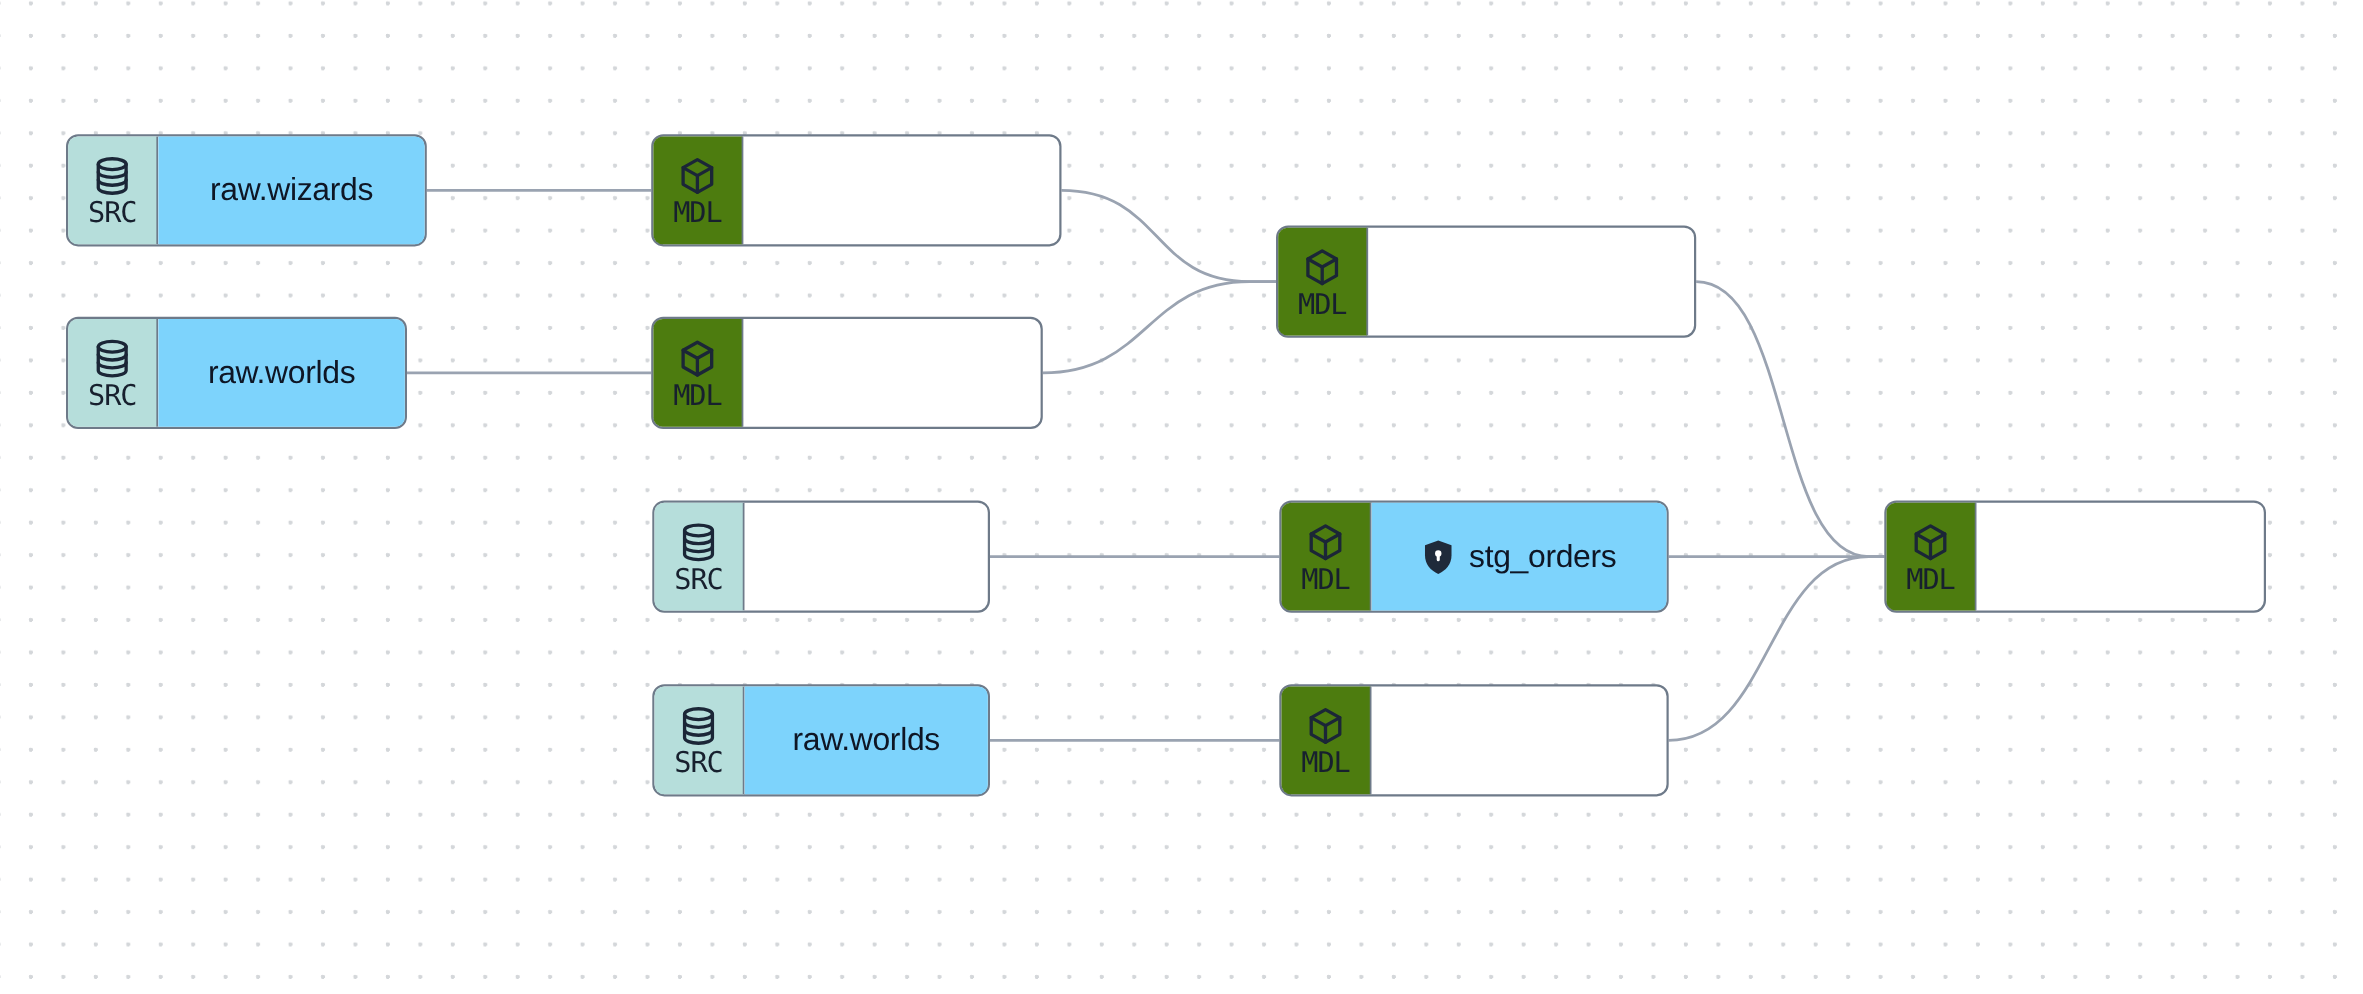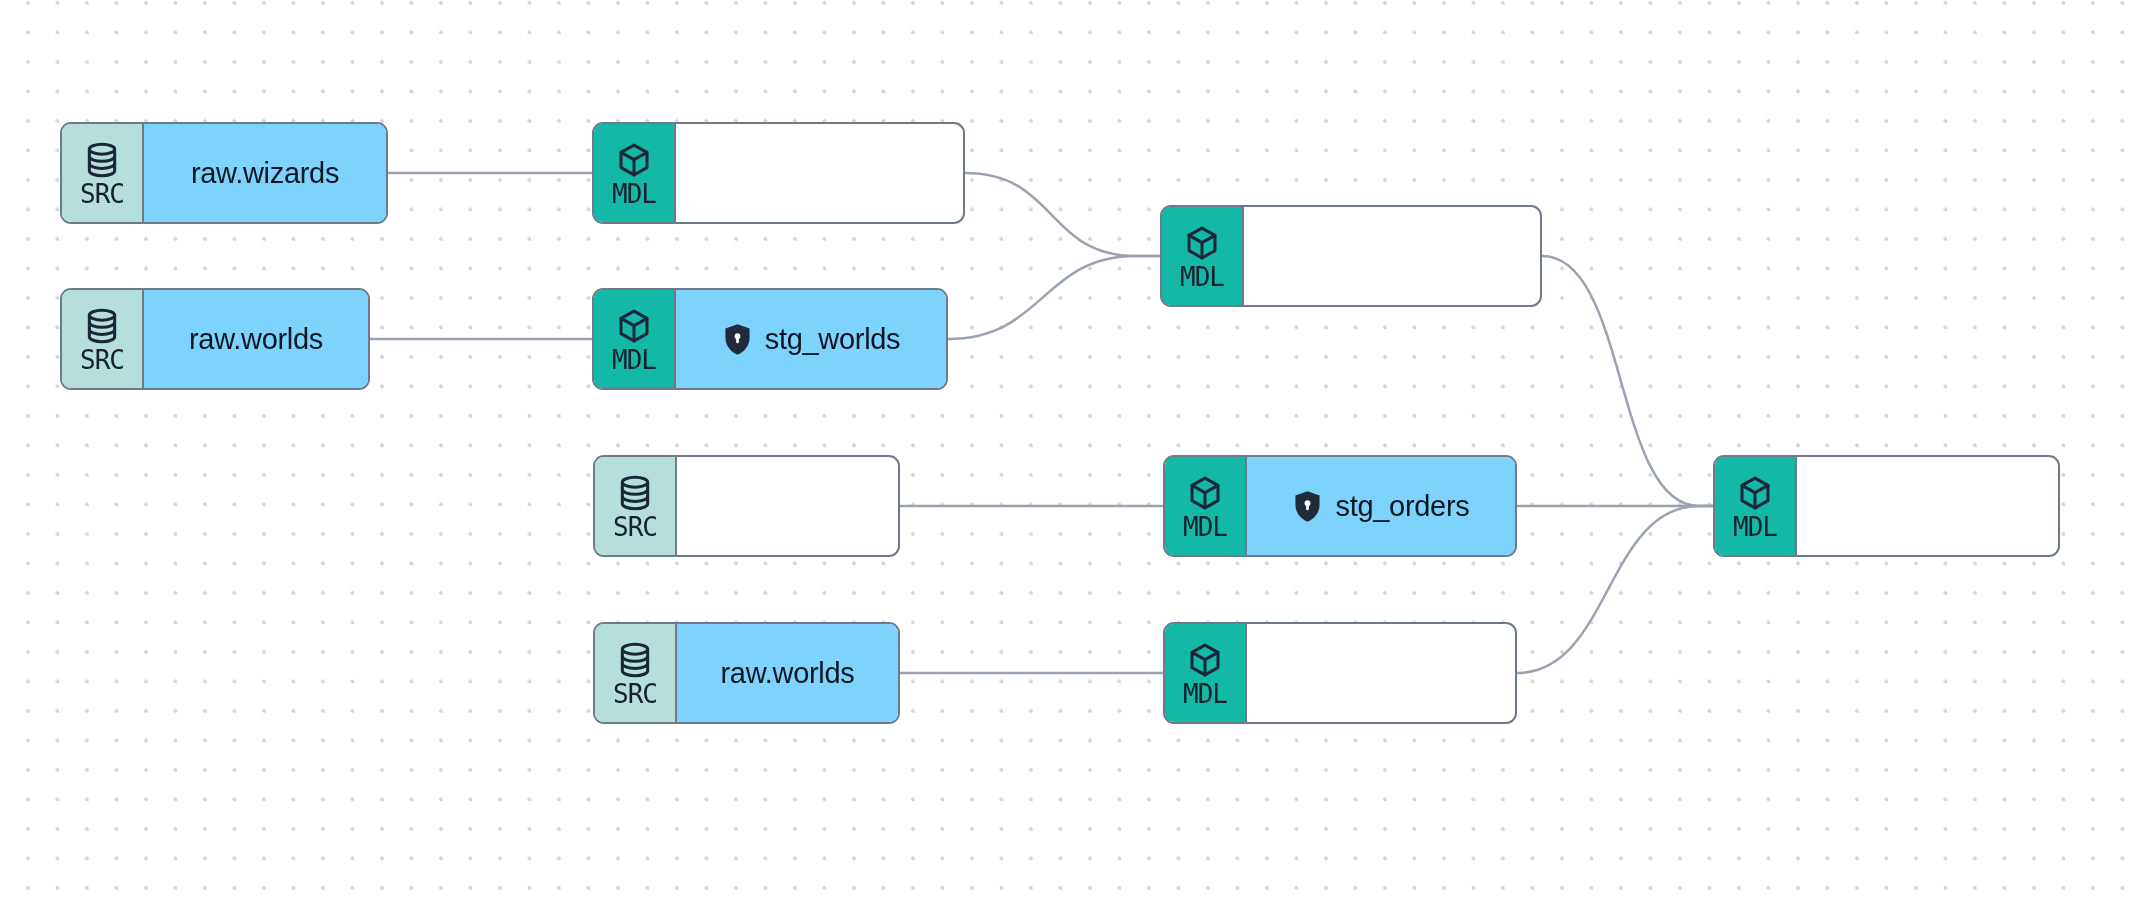--- a/index.html
+++ b/index.html
@@ -32,21 +32,21 @@
     display:flex;
     flex-direction:column;
     align-items:center;
     justify-content:center;
     gap:1px;
     border-right:2.2px solid #6e7a89;
     border-radius:8.5px 0 0 8.5px;
     padding-top:2px;
   }
   .badge.src{background:#b6dedb;}
-  .badge.mdl{background:#14b8a6;}
+  .badge.mdl{background:#4d7c0f;}
   .badge .glyph{display:block;width:38px;height:38px;color:#1b2637;}
   .badge .glyph svg{width:100%;height:100%;display:block;}
   .badge-label{
     font-family:"DejaVu Sans Mono", monospace;
     font-size:26px;
     line-height:28px;
     color:#17202e;
     letter-spacing:-1px;
   }
   .body{
@@ -134,75 +134,65 @@
     <div class="badge mdl">
       <span class="glyph">
           <svg viewBox="0 0 24 24" fill="none" stroke="currentColor" stroke-width="1.9" stroke-linecap="round" stroke-linejoin="round">
             <path d="M12 2.6l8.2 4.6v9.6L12 21.4l-8.2-4.6V7.2L12 2.6z"></path>
             <path d="M3.8 7.2L12 11.8l8.2-4.6"></path>
             <path d="M12 11.8v9.6"></path>
           </svg>
         </span>
       <span class="badge-label">MDL</span>
     </div>
+  </div>
+    <div class="node has-shield" style="left: 1160px; top: 205px; width: 382px;">
+    <div class="badge mdl">
+      <span class="glyph">
+          <svg viewBox="0 0 24 24" fill="none" stroke="currentColor" stroke-width="1.9" stroke-linecap="round" stroke-linejoin="round">
+            <path d="M12 2.6l8.2 4.6v9.6L12 21.4l-8.2-4.6V7.2L12 2.6z"></path>
+            <path d="M3.8 7.2L12 11.8l8.2-4.6"></path>
+            <path d="M12 11.8v9.6"></path>
+          </svg>
+        </span>
+      <span class="badge-label">MDL</span>
+    </div>
+  </div>
+    <div class="node" style="left: 593px; top: 455px; width: 307px;">
+    <div class="badge src">
+      <span class="glyph">
+          <svg viewBox="0 0 24 24" fill="none" stroke="currentColor" stroke-width="1.9" stroke-linecap="round" stroke-linejoin="round">
+            <ellipse cx="12" cy="5.2" rx="8" ry="3.1"></ellipse>
+            <path d="M4 5.2v4.5c0 1.72 3.58 3.1 8 3.1s8-1.38 8-3.1V5.2"></path>
+            <path d="M4 9.7v4.5c0 1.72 3.58 3.1 8 3.1s8-1.38 8-3.1V9.7"></path>
+            <path d="M4 14.2v4.6c0 1.72 3.58 3.1 8 3.1s8-1.38 8-3.1v-4.6"></path>
+          </svg>
+        </span>
+      <span class="badge-label">SRC</span>
+    </div>
+  </div>
+    <div class="node has-shield" style="left: 1163px; top: 455px; width: 354px;">
+    <div class="badge mdl">
+      <span class="glyph">
+          <svg viewBox="0 0 24 24" fill="none" stroke="currentColor" stroke-width="1.9" stroke-linecap="round" stroke-linejoin="round">
+            <path d="M12 2.6l8.2 4.6v9.6L12 21.4l-8.2-4.6V7.2L12 2.6z"></path>
+            <path d="M3.8 7.2L12 11.8l8.2-4.6"></path>
+            <path d="M12 11.8v9.6"></path>
+          </svg>
+        </span>
+      <span class="badge-label">MDL</span>
+    </div>
     <div class="body">
       <span class="shield">
           <svg viewBox="0 0 24 26" fill="none">
             <path d="M12 1l9.5 3.4v7.2c0 6.3-4.05 11-9.5 13.4C6.55 22.6 2.5 17.9 2.5 11.6V4.4L12 1z" fill="#1f2a3a"></path>
             <circle cx="12" cy="10.4" r="2.3" fill="#ffffff"></circle>
             <rect x="10.9" y="11.4" width="2.2" height="4.6" rx="1.1" fill="#ffffff"></rect>
           </svg>
         </span>
-      <span class="name">stg_worlds</span>
-    </div>
-  </div>
-    <div class="node has-shield" style="left: 1160px; top: 205px; width: 382px;">
-    <div class="badge mdl">
-      <span class="glyph">
-          <svg viewBox="0 0 24 24" fill="none" stroke="currentColor" stroke-width="1.9" stroke-linecap="round" stroke-linejoin="round">
-            <path d="M12 2.6l8.2 4.6v9.6L12 21.4l-8.2-4.6V7.2L12 2.6z"></path>
-            <path d="M3.8 7.2L12 11.8l8.2-4.6"></path>
-            <path d="M12 11.8v9.6"></path>
-          </svg>
-        </span>
-      <span class="badge-label">MDL</span>
-    </div>
-  </div>
-    <div class="node" style="left: 593px; top: 455px; width: 307px;">
-    <div class="badge src">
-      <span class="glyph">
-          <svg viewBox="0 0 24 24" fill="none" stroke="currentColor" stroke-width="1.9" stroke-linecap="round" stroke-linejoin="round">
-            <ellipse cx="12" cy="5.2" rx="8" ry="3.1"></ellipse>
-            <path d="M4 5.2v4.5c0 1.72 3.58 3.1 8 3.1s8-1.38 8-3.1V5.2"></path>
-            <path d="M4 9.7v4.5c0 1.72 3.58 3.1 8 3.1s8-1.38 8-3.1V9.7"></path>
-            <path d="M4 14.2v4.6c0 1.72 3.58 3.1 8 3.1s8-1.38 8-3.1v-4.6"></path>
-          </svg>
-        </span>
-      <span class="badge-label">SRC</span>
-    </div>
-  </div>
-    <div class="node has-shield" style="left: 1163px; top: 455px; width: 354px;">
-    <div class="badge mdl">
-      <span class="glyph">
-          <svg viewBox="0 0 24 24" fill="none" stroke="currentColor" stroke-width="1.9" stroke-linecap="round" stroke-linejoin="round">
-            <path d="M12 2.6l8.2 4.6v9.6L12 21.4l-8.2-4.6V7.2L12 2.6z"></path>
-            <path d="M3.8 7.2L12 11.8l8.2-4.6"></path>
-            <path d="M12 11.8v9.6"></path>
-          </svg>
-        </span>
-      <span class="badge-label">MDL</span>
-    </div>
-    <div class="body">
-      <span class="shield">
-          <svg viewBox="0 0 24 26" fill="none">
-            <path d="M12 1l9.5 3.4v7.2c0 6.3-4.05 11-9.5 13.4C6.55 22.6 2.5 17.9 2.5 11.6V4.4L12 1z" fill="#1f2a3a"></path>
-            <circle cx="12" cy="10.4" r="2.3" fill="#ffffff"></circle>
-            <rect x="10.9" y="11.4" width="2.2" height="4.6" rx="1.1" fill="#ffffff"></rect>
-          </svg>
-        </span>
       <span class="name">stg_orders</span>
     </div>
   </div>
     <div class="node" style="left: 593px; top: 622px; width: 307px;">
     <div class="badge src">
       <span class="glyph">
           <svg viewBox="0 0 24 24" fill="none" stroke="currentColor" stroke-width="1.9" stroke-linecap="round" stroke-linejoin="round">
             <ellipse cx="12" cy="5.2" rx="8" ry="3.1"></ellipse>
             <path d="M4 5.2v4.5c0 1.72 3.58 3.1 8 3.1s8-1.38 8-3.1V5.2"></path>
             <path d="M4 9.7v4.5c0 1.72 3.58 3.1 8 3.1s8-1.38 8-3.1V9.7"></path>

